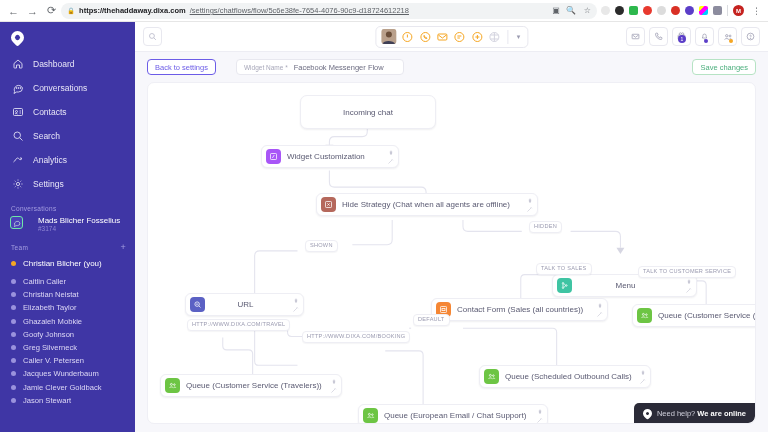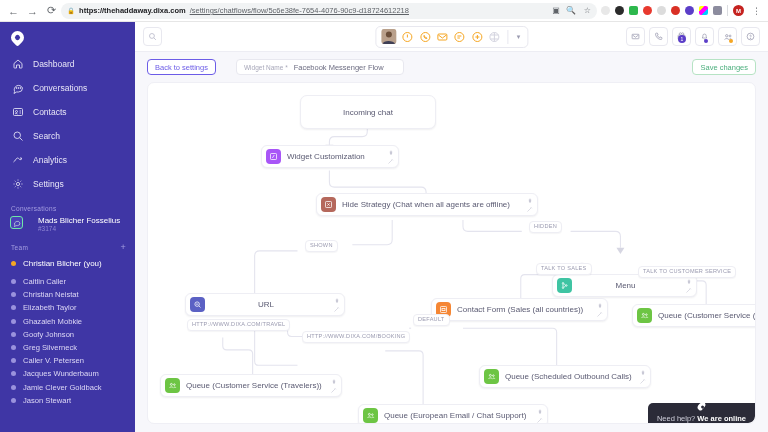--- a/index.html
+++ b/index.html
@@ -159,21 +159,21 @@
   .edge-label {
     position:absolute; background:#fff; border:1px solid #eeeef4; border-radius:4px;
     font-size:5.6px; color:#9a9ab0; letter-spacing:.25px;
     padding:2px 4px; white-space:nowrap; line-height:1;
     box-shadow:0 1px 1px rgba(30,30,60,.04);
   }
 
   .help-pill {
     position:absolute; right:0px; bottom:0px; background:#2b2b38; color:#cfcfdb;
     border-radius:5px 0 7px 0; height:20px; display:flex; align-items:center; gap:5px;
-    padding:0 9px; font-size:7.5px;flex-direction:column;
+    padding:0 9px; font-size:7.5px;
   }
   .help-pill b { color:#fff; font-weight:bold; }
   .help-pin {
     width:9px;height:9px;border-radius:50% 50% 50% 2px;transform:rotate(-45deg);
     background:#fff;position:relative;
   }
   .help-pin::after{content:"";position:absolute;left:3px;top:3px;width:3px;height:3px;border-radius:50%;background:#2b2b38;}
 </style>
 </head>
 <body>
@@ -565,21 +565,21 @@
                 </svg>
               </span>
             <span class="t">
                 <svg width="7" height="7" viewBox="0 0 24 24" fill="none" stroke="#c9c9d6" stroke-width="2.2">
                   <path d="M5 19L18 6M16 4l4 4"></path>
                 </svg>
               </span>
           </span>
         </div>
 
-        <div class="node" style="left:37px;top:210px;width:160px;">
+        <div class="node" style="left:37px;top:210px;width:119px;">
           <span class="nico" style="background:#5b61c4">
             <svg width="9" height="9" viewBox="0 0 24 24" fill="none" stroke="#fff" stroke-width="2">
                 <circle cx="11" cy="11" r="6"></circle>
                 <path d="M15.5 15.5L20 20M8 11h6"></path>
               </svg>
           </span>
           <span class="nlabel" style="flex:1;text-align:center;padding-right:0">URL</span>
           <span class="tools">
             <span class="t">
                 <svg width="6" height="7" viewBox="0 0 24 24" fill="#c9c9d6">

